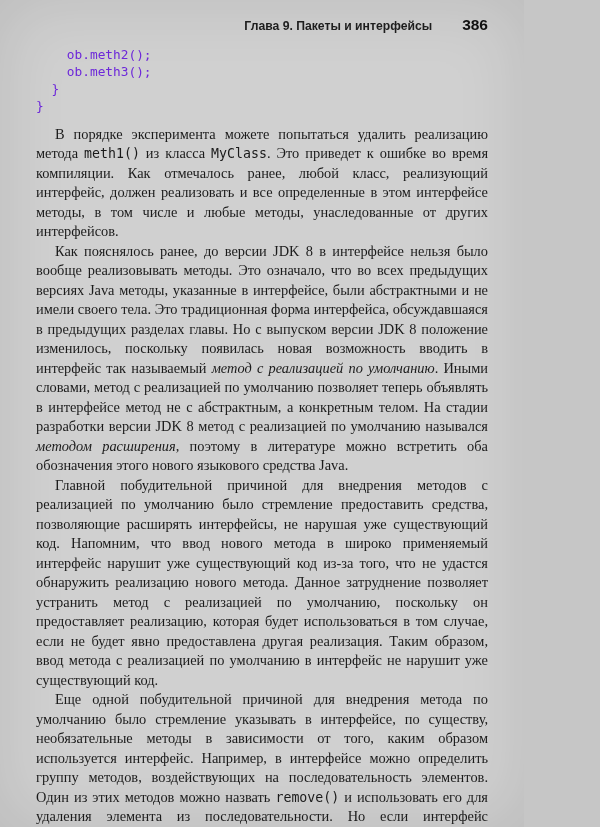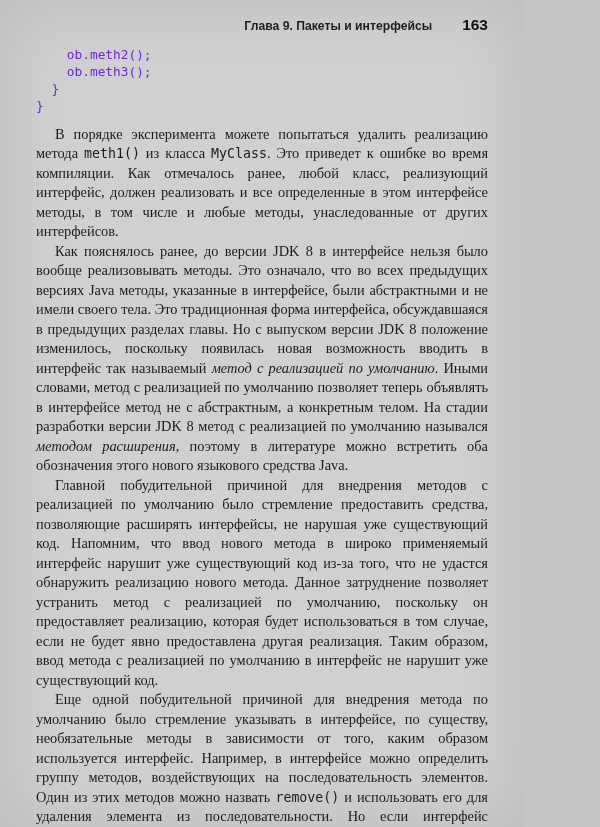--- a/index.html
+++ b/index.html
@@ -67,21 +67,21 @@
   }
   .run-italic { font-style: italic; }
 </style>
 </head>
 <body>
 
 <div class="page">
 
   <header class="running-head">
     <span class="chapter">Глава 9. Пакеты и интерфейсы</span>
-    <span class="pagenum">163</span>
+    <span class="pagenum">386</span>
   </header>
 
   <pre class="code">    ob.meth2();
     ob.meth3();
   }
 }</pre>
 
   <p class="body-para"><span>В порядке эксперимента можете попытаться удалить реализацию метода </span><span class="run-code">meth1()</span><span> из класса </span><span class="run-code">MyClass</span><span>. Это приведет к ошибке во время компиляции. Как отмечалось ранее, любой класс, реализующий интерфейс, должен реализовать и все определенные в этом интерфейсе методы, в том числе и любые методы, унаследованные от других интерфейсов.</span></p>
 
 

